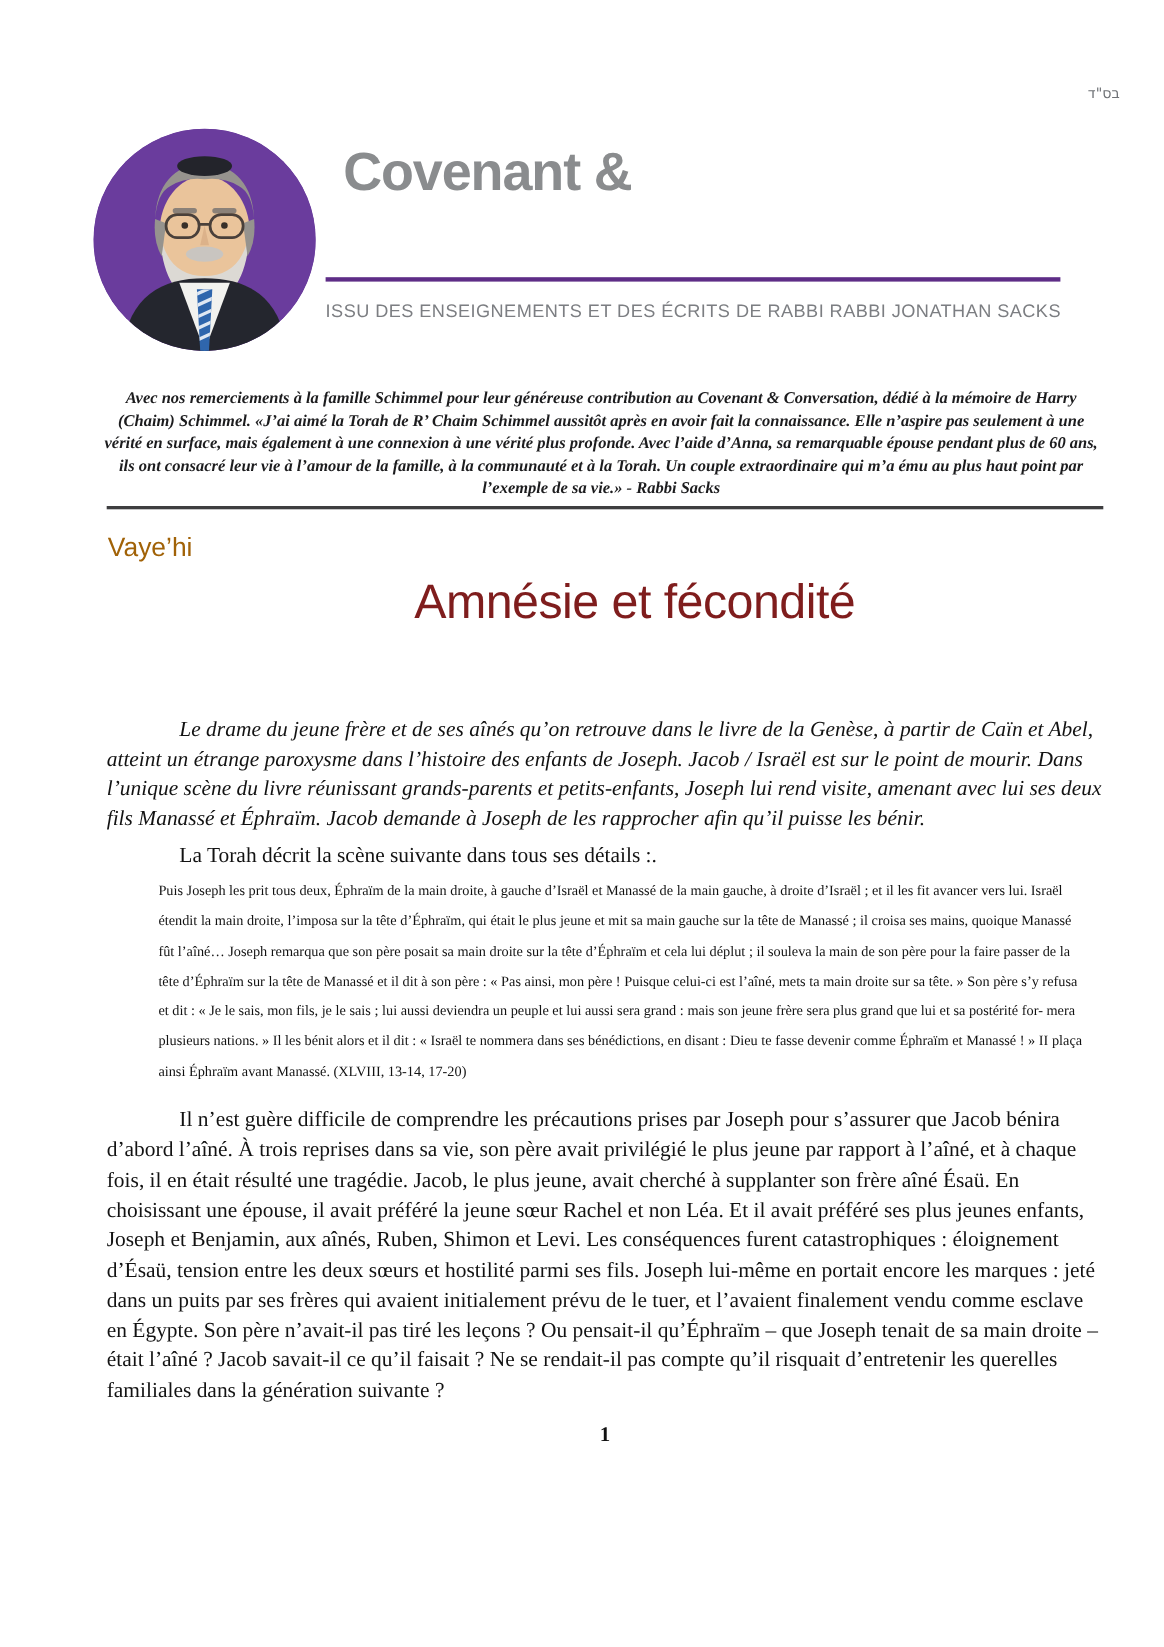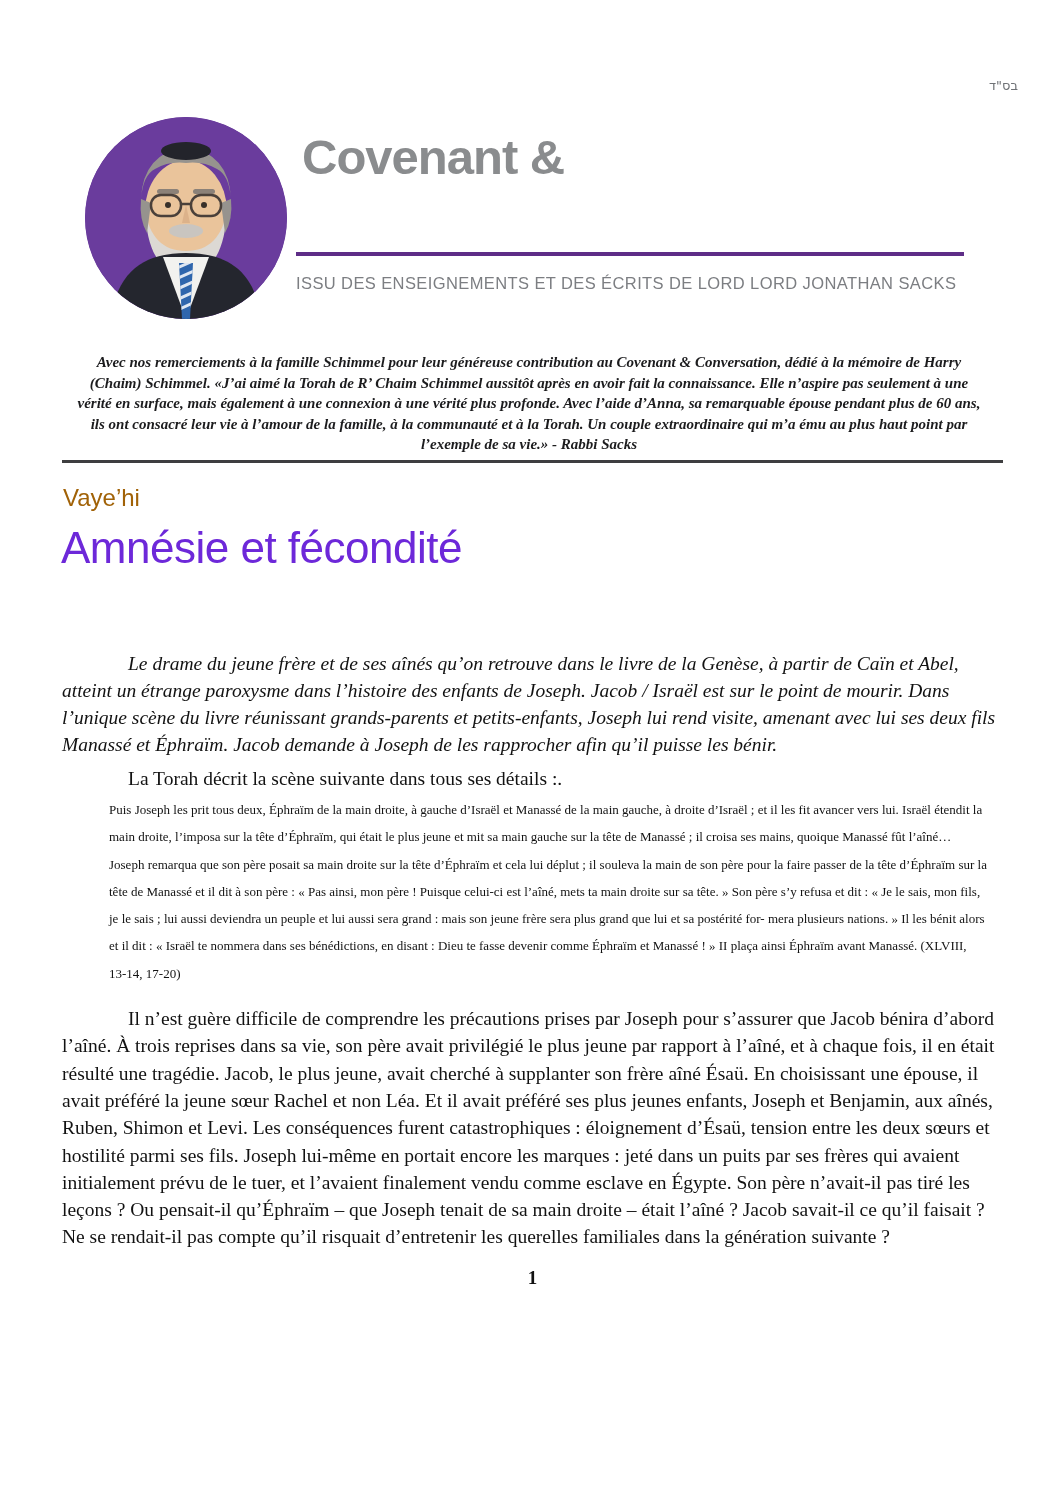--- a/index.html
+++ b/index.html
@@ -5,41 +5,41 @@
   html,body{margin:0;padding:0;background:#ffffff;}
   body{width:1058px;height:1497px;position:relative;overflow:hidden;
        font-family:"Liberation Serif","DejaVu Serif",serif;color:#141414;}
   .page{position:relative;width:1058px;height:1497px;background:#fff;}
 
   
   .bsd{position:absolute;top:78px;right:40px;font-family:"DejaVu Sans",sans-serif;
        font-size:13px;color:#6f7276;}
   .avatar{position:absolute;left:85px;top:117px;width:202px;height:202px;border-radius:50%;
           overflow:hidden;background:#6a3c9d;}
-  .brand{position:absolute;left:302px;top:130px;font-family:"Liberation Sans",sans-serif;
+  .brand{position:absolute;left:312px;top:130px;font-family:"Liberation Sans",sans-serif;
          font-weight:bold;font-size:49px;line-height:54px;letter-spacing:-1px;}
   .brand .l1{color:#8a8c8e;display:block;}
   .brand .l2{color:#5e2d87;display:block;}
   .brand-rule{position:absolute;left:296px;top:252px;width:668px;height:4px;background:#5e2d87;}
   .brand-sub{position:absolute;left:296px;top:274px;font-family:"Liberation Sans",sans-serif;
              font-size:16.5px;letter-spacing:.4px;color:#7c7e82;white-space:nowrap;}
   .legacy{position:absolute;left:813px;top:156px;width:156px;text-align:center;}
   .legacy svg{display:block;margin:0 auto;}
   .legacy-text{font-family:"Liberation Serif",serif;font-weight:bold;font-size:9.5px;
                letter-spacing:.6px;color:#413e3f;margin-top:1px;white-space:nowrap;}
 
   
-  main{padding-top:352px;}
+  main{padding-top:352px;padding-left:35px;}
   .dedication{width:912px;margin:0 auto;text-align:center;
               font-style:italic;font-weight:bold;font-size:15px;line-height:20.5px;color:#1c1c1e;}
   hr.divider{margin:5px 55px 0 62px;border:0;border-top:3px solid #3e3e40;}
   .parsha{margin:20px 0 0 63px;font-family:"Liberation Sans",sans-serif;
           font-size:24px;line-height:30px;color:#a16207;}
   h1.title{margin:10px 0 0 61px;font-family:"Liberation Sans",sans-serif;font-weight:normal;
-           font-size:44px;line-height:50px;letter-spacing:-.5px;color:#6d28d9;}
+           font-size:44px;line-height:50px;letter-spacing:-.5px;color:#7f1d1d;text-align:center;}
   p.body{font-size:19.5px;line-height:27.3px;color:#121212;}
   p.p1{margin:77px 55px 0 62px;text-indent:66px;font-style:italic;}
   p.p2{margin:6px 55px 0 62px;text-indent:66px;}
   blockquote.quote{margin:4px 71px 0 109px;font-size:13px;line-height:27.3px;color:#121212;}
   p.p3{margin:18px 55px 0 62px;text-indent:66px;}
   .pagenum{margin:16px 55px 0 62px;text-align:center;font-weight:bold;font-size:19px;color:#111;}
 </style>
 </head>
 <body>
 
@@ -85,21 +85,21 @@
       <g clip-path="url(#tieclip)" stroke="#dfe7f2" stroke-width="3">
         <path d="M90 152 l20 -9 M89 163 l22 -10 M88 174 l24 -11 M87 185 l26 -12 M86 196 l28 -13"></path>
       </g>
     </svg>
   </div>
 
   <div class="brand">
     <span class="l1">Covenant &amp;</span>
   </div>
   <div class="brand-rule"></div>
-  <div class="brand-sub">ISSU DES ENSEIGNEMENTS ET DES ÉCRITS DE LORD LORD JONATHAN SACKS</div>
+  <div class="brand-sub">ISSU DES ENSEIGNEMENTS ET DES ÉCRITS DE RABBI RABBI JONATHAN SACKS</div>
 
 
   <main>
     <p class="dedication">Avec nos remerciements à la famille Schimmel pour leur généreuse contribution au Covenant &amp; Conversation, dédié à la mémoire de Harry (Chaim) Schimmel. «J’ai aimé la Torah de R’ Chaim Schimmel aussitôt après en avoir fait la connaissance. Elle n’aspire pas seulement à une vérité en surface, mais également à une connexion à une vérité plus profonde. Avec l’aide d’Anna, sa remarquable épouse pendant plus de 60 ans, ils ont consacré leur vie à l’amour de la famille, à la communauté et à la Torah. Un couple extraordinaire qui m’a ému au plus haut point par l’exemple de sa vie.» - Rabbi Sacks</p>
 
     <hr class="divider">
 
     <div class="parsha">Vaye’hi</div>
     <h1 class="title">Amnésie et fécondité</h1>
 

